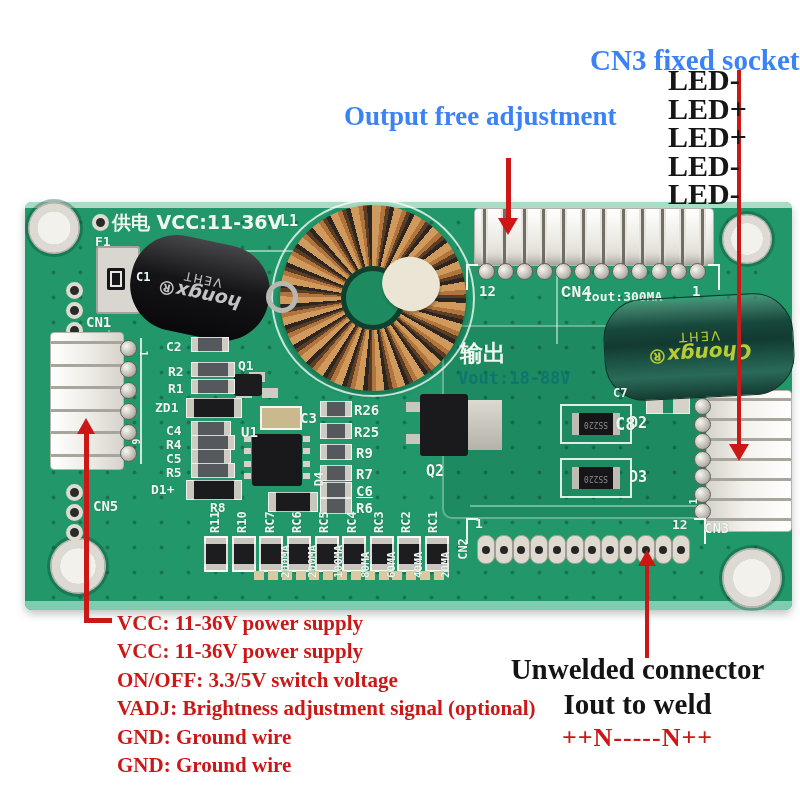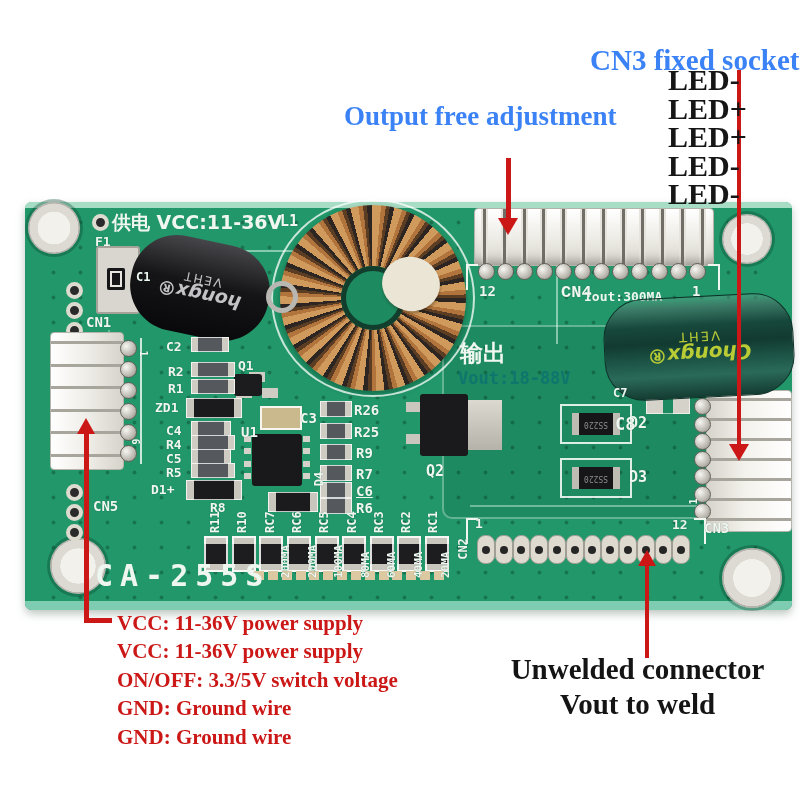--- a/index.html
+++ b/index.html
@@ -289,21 +289,20 @@
   <div id="pad-pairs">
       <div class="ppair"></div>
       <div class="ppair"></div>
       <div class="ppair"></div>
       <div class="ppair"></div>
       <div class="ppair"></div>
       <div class="ppair"></div>
       <div class="ppair"></div>
     </div>
 
-  <div id="model">CA-255S</div>
   <div id="power-silk">供电 VCC:11-36V</div>
   <div id="output-silk">输出</div>
   <div id="vout-silk">Vout:18-88V</div>
 
   <div id="silk-layer">
       <div class="sk" style="left: 280px; top: 212px; font-size: 15px;">L1</div>
       <div class="sk" style="left: 95px; top: 234px;">F1</div>
       <div class="sk" style="left: 136px; top: 270px; font-size: 12px;">C1</div>
       <div class="sk" style="left: 86px; top: 314px; font-size: 14px;">CN1</div>
       <div class="sk" style="left: 140px; top: 348px; font-size: 10px; transform: rotate(90deg);">1</div>
@@ -381,22 +380,24 @@
       <div class="led">LED-</div>
       <div class="led">LED-</div>
     </div>
 
   <div class="ann" style="left:344px;top:101px;font-size:27px;z-index:12;">Output free adjustment</div>
 
   <div class="pin-list">
       <div class="pl">VCC: 11-36V power supply</div>
       <div class="pl">VCC: 11-36V power supply</div>
       <div class="pl">ON/OFF: 3.3/5V switch voltage</div>
+      <div class="pl">VADJ: Brightness adjustment signal (optional)</div>
       <div class="pl">GND: Ground wire</div>
       <div class="pl">GND: Ground wire</div>
     </div>
 
   <div class="unweld">
     <div class="t1">Unwelded connector</div>
-    <div class="t2">Vout to weld</div>
+    <div class="t2">Iout to weld</div>
+    <div class="t3">++N-----N++</div>
   </div>
 
 </div>
 
 </body></html>

